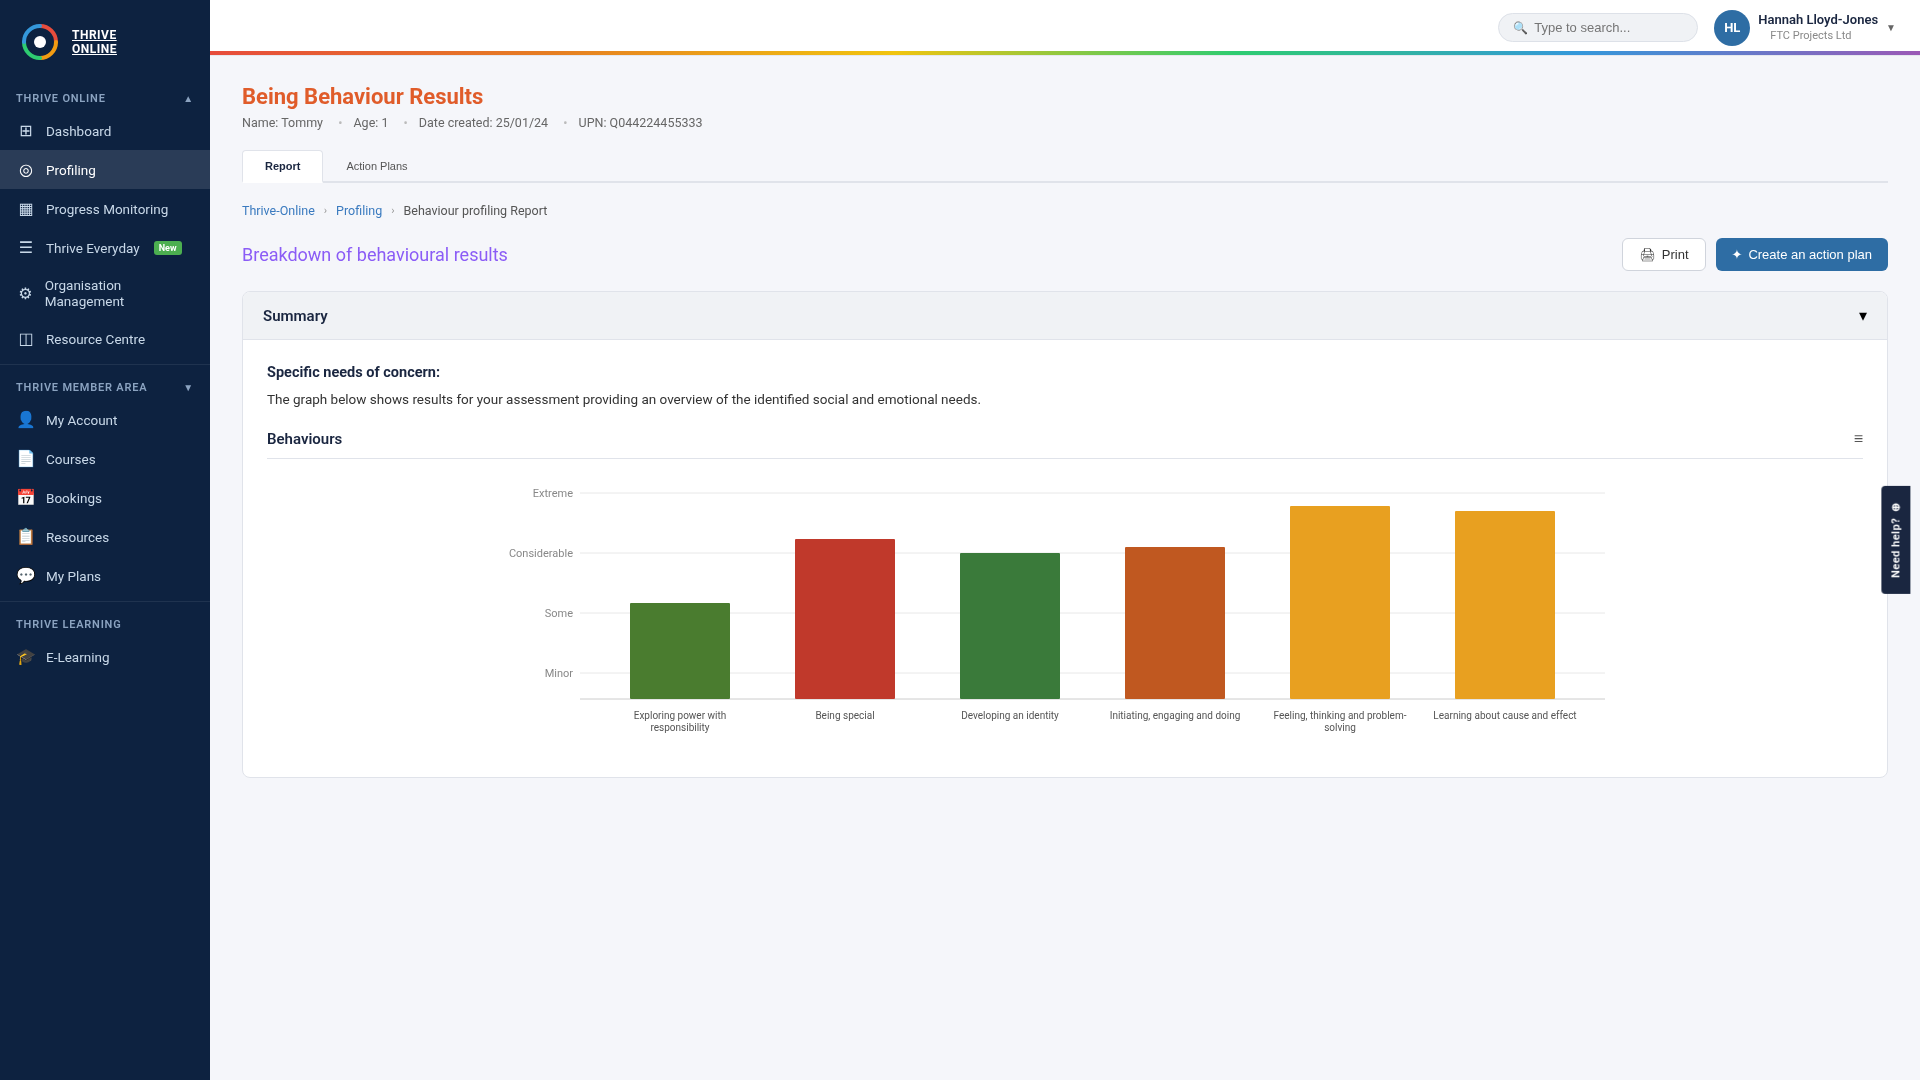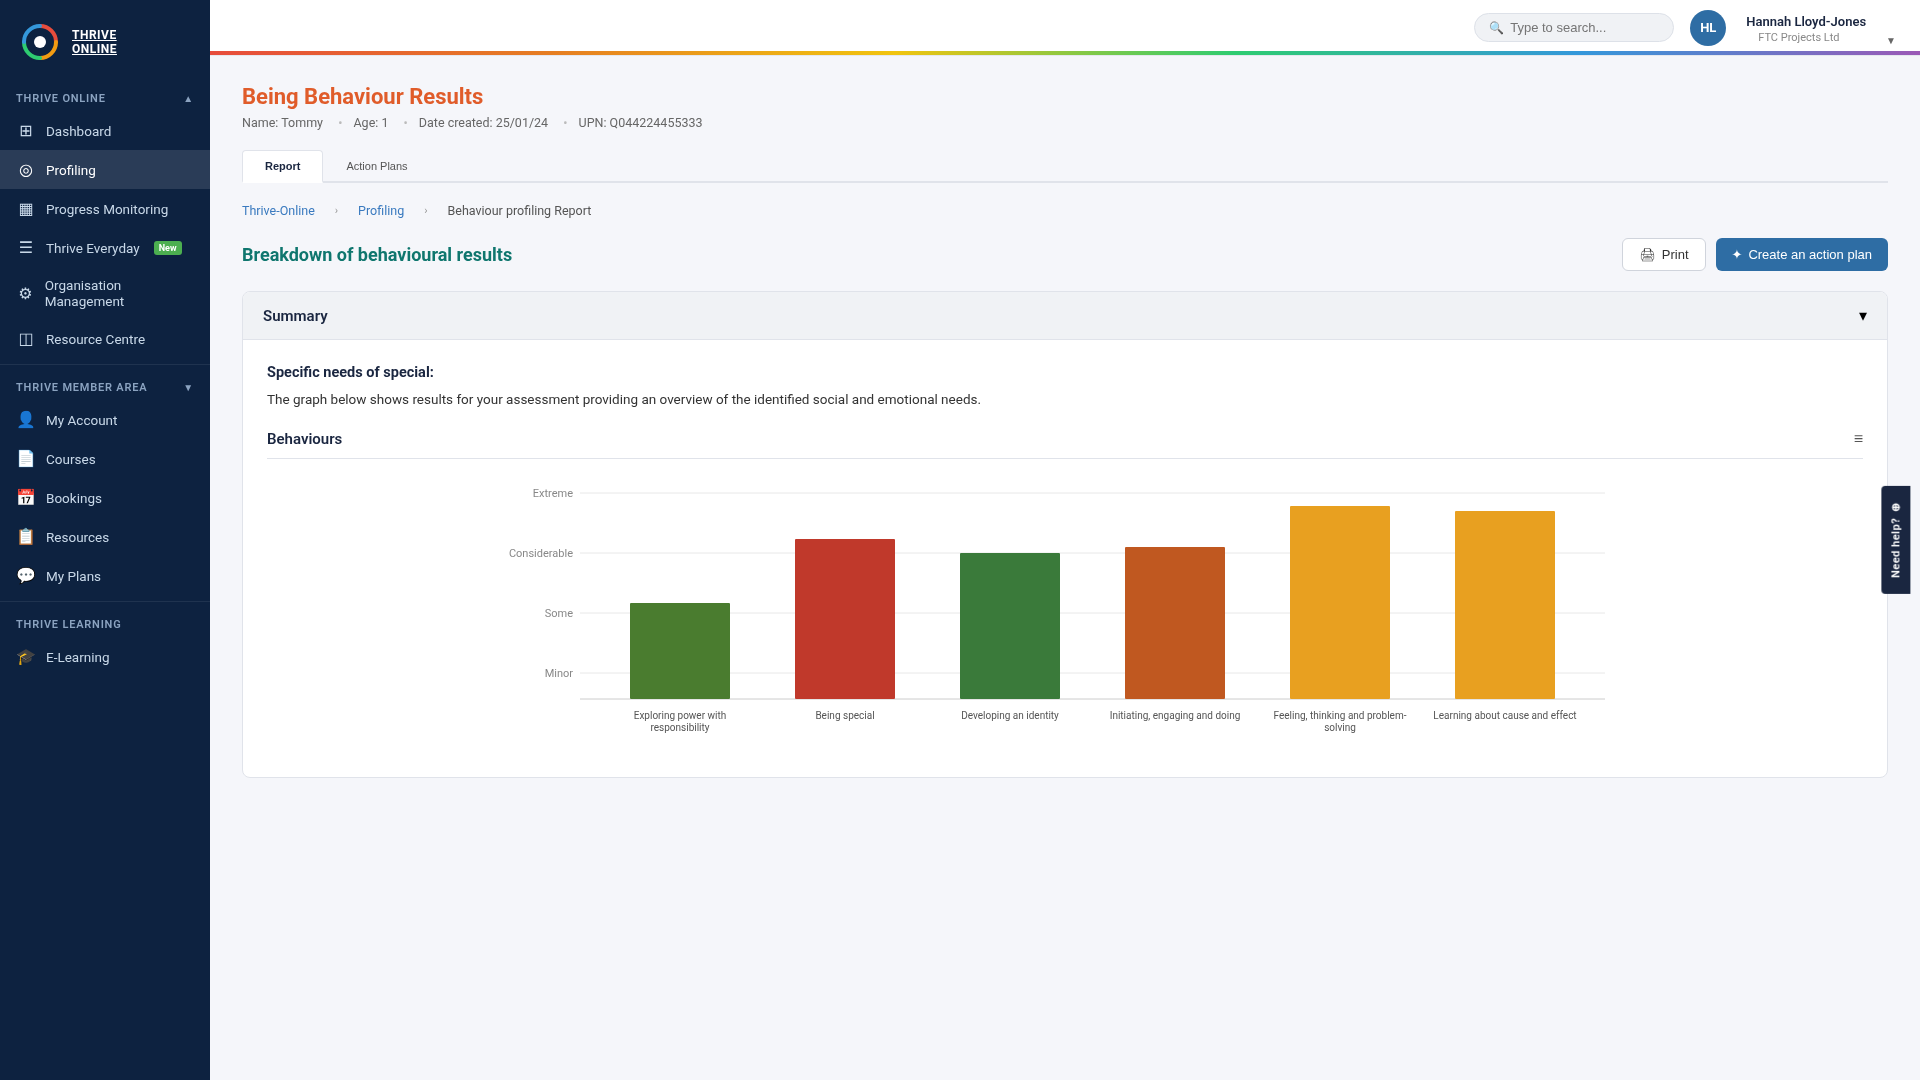--- a/index.html
+++ b/index.html
@@ -121,22 +121,22 @@
       border: none;
       background: transparent;
       outline: none;
       font-size: 13px;
       color: #666;
       width: 100%;
     }
     .search-icon-small { color: #999; font-size: 12px; }
     .user-info {
       display: flex;
-      align-items: flex-end;
-      gap: 20px;
+      align-items: center;
+      gap: 8px;
       cursor: pointer;
     }
     .avatar {
       width: 36px;
       height: 36px;
       border-radius: 50%;
       background: #2e6da4;
       color: #fff;
       font-size: 13px;
       font-weight: 700;
@@ -199,37 +199,37 @@
       font-weight: 600;
     }
 
     
     .breadcrumb {
       font-size: 12.5px;
       color: #3a7abf;
       margin-bottom: 20px;
       display: flex;
       align-items: center;
-      gap: 20px;
+      gap: 9px;
     }
     .breadcrumb a { color: #3a7abf; text-decoration: none; }
     .breadcrumb .sep { color: #999; font-size: 11px; }
     .breadcrumb .current { color: #555; }
 
     
     .section-header-row {
       display: flex;
       align-items: center;
       justify-content: space-between;
       margin-bottom: 20px;
     }
     .section-main-title {
       font-size: 18px;
-      font-weight: 700;
-      color: #0f766e;
+      font-weight: 400;
+      color: #8b5cf6;
     }
     .btn-print {
       display: flex;
       align-items: center;
       gap: 6px;
       padding: 8px 16px;
       border: 1px solid #d0d4dc;
       border-radius: 6px;
       background: #fff;
       color: #333;
@@ -481,21 +481,21 @@
         </button>
       </div>
     </div>
 
     <div class="summary-card">
       <div class="summary-card-header">
         <span class="summary-card-title">Summary</span>
         <span>▾</span>
       </div>
       <div class="summary-card-body">
-        <div class="specific-needs-title">Specific needs of special:</div>
+        <div class="specific-needs-title">Specific needs of concern:</div>
         <div class="specific-needs-desc">The graph below shows results for your assessment providing an overview of the identified social and emotional needs.</div>
       </div>
 
       <div class="behaviours-section">
         <div class="behaviours-header">
           <span class="behaviours-title">Behaviours</span>
           <span class="menu-icon">≡</span>
         </div>
         <div class="chart-container">
           

